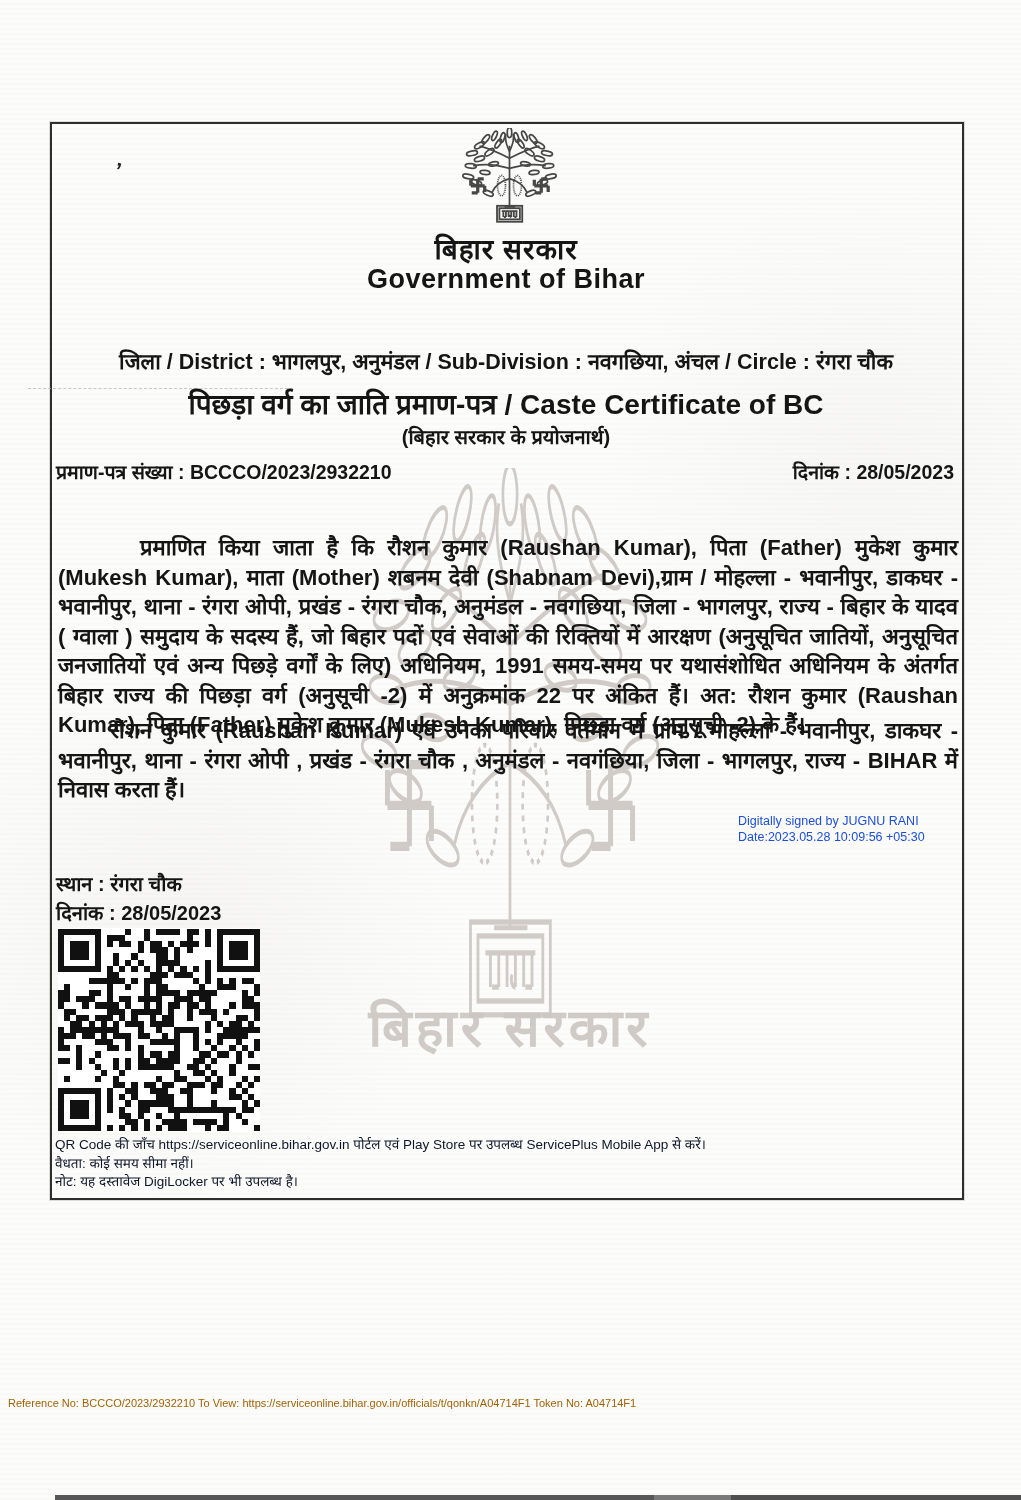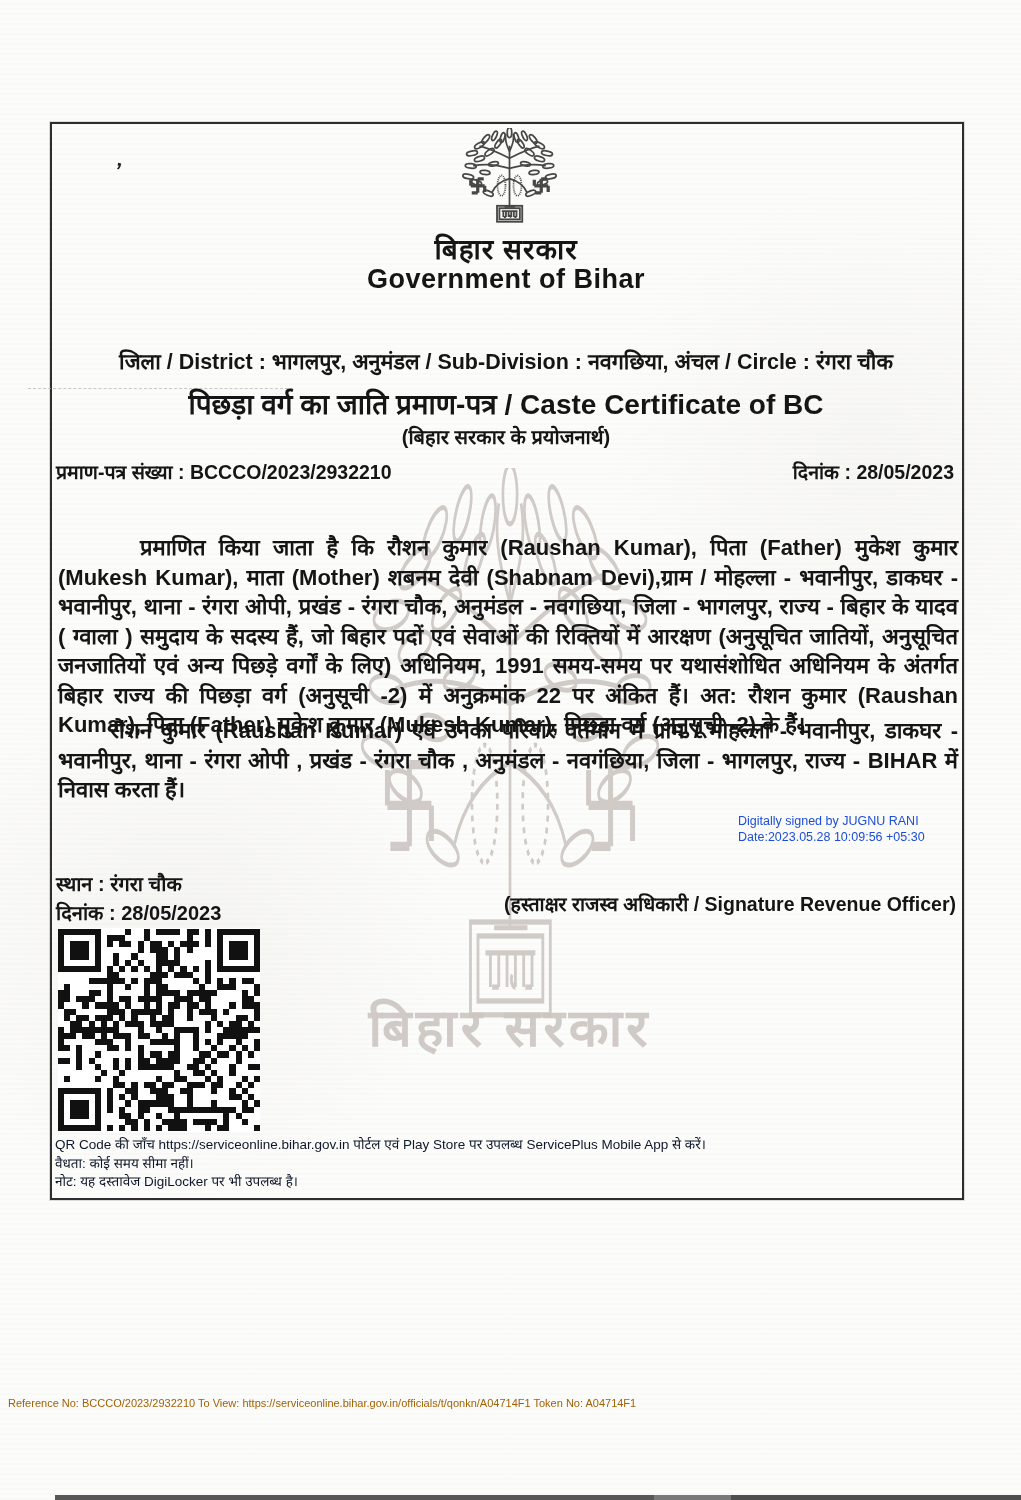--- a/index.html
+++ b/index.html
@@ -164,21 +164,20 @@
   <div class="txt body-text para1">प्रमाणित किया जाता है कि रौशन कुमार (Raushan Kumar), पिता (Father) मुकेश कुमार (Mukesh Kumar), माता (Mother) शबनम देवी (Shabnam Devi),ग्राम / मोहल्ला - भवानीपुर, डाकघर - भवानीपुर, थाना - रंगरा ओपी, प्रखंड - रंगरा चौक, अनुमंडल - नवगछिया, जिला - भागलपुर, राज्य - बिहार के यादव ( ग्वाला ) समुदाय के सदस्य हैं, जो बिहार पदों एवं सेवाओं की रिक्तियों में आरक्षण (अनुसूचित जातियों, अनुसूचित जनजातियों एवं अन्य पिछड़े वर्गों के लिए) अधिनियम, 1991 समय-समय पर यथासंशोधित अधिनियम के अंतर्गत बिहार राज्य की पिछड़ा वर्ग (अनुसूची -2) में अनुक्रमांक 22 पर अंकित हैं। अत: रौशन कुमार (Raushan Kumar), पिता (Father) मुकेश कुमार (Mukesh Kumar), पिछड़ा वर्ग (अनुसूची -2) के हैं।</div>
   <div class="txt body-text para2">रौशन कुमार (Raushan Kumar) एवं उनका परिवार वर्तमान में ग्राम / मोहल्ला - भवानीपुर, डाकघर - भवानीपुर, थाना - रंगरा ओपी , प्रखंड - रंगरा चौक , अनुमंडल - नवगंछिया, जिला - भागलपुर, राज्य - BIHAR में निवास करता हैं।</div>
 
   <div class="txt digital-sig">
     <div>Digitally signed by JUGNU RANI</div>
     <div>Date:2023.05.28 10:09:56 +05:30</div>
   </div>
 
   <div class="txt place-line">स्थान : रंगरा चौक</div>
   <div class="txt date-line">दिनांक : 28/05/2023</div>
-  <div class="txt officer-line">(हस्ताक्षर राजस्व अधिकारी / Signature Revenue Officer)</div>
 
   <div class="qr">
     <svg viewBox="0 0 33 33" shape-rendering="crispEdges">
         <rect x="0" y="0" width="1" height="1" fill="#111"></rect>
         <rect x="1" y="0" width="1" height="1" fill="#111"></rect>
         <rect x="2" y="0" width="1" height="1" fill="#111"></rect>
         <rect x="3" y="0" width="1" height="1" fill="#111"></rect>
         <rect x="4" y="0" width="1" height="1" fill="#111"></rect>
         <rect x="5" y="0" width="1" height="1" fill="#111"></rect>
         <rect x="6" y="0" width="1" height="1" fill="#111"></rect>

